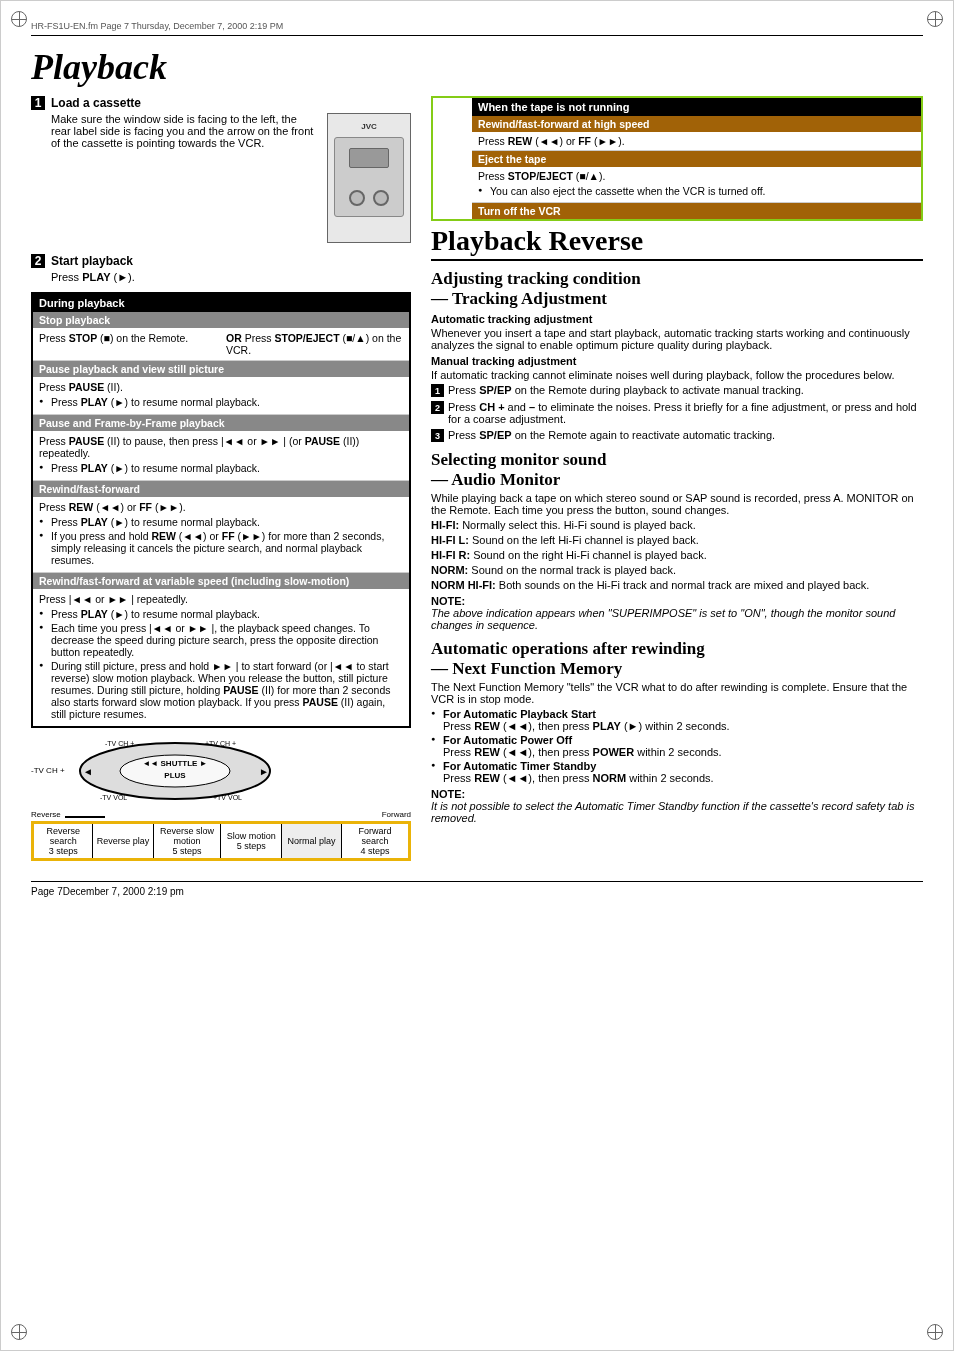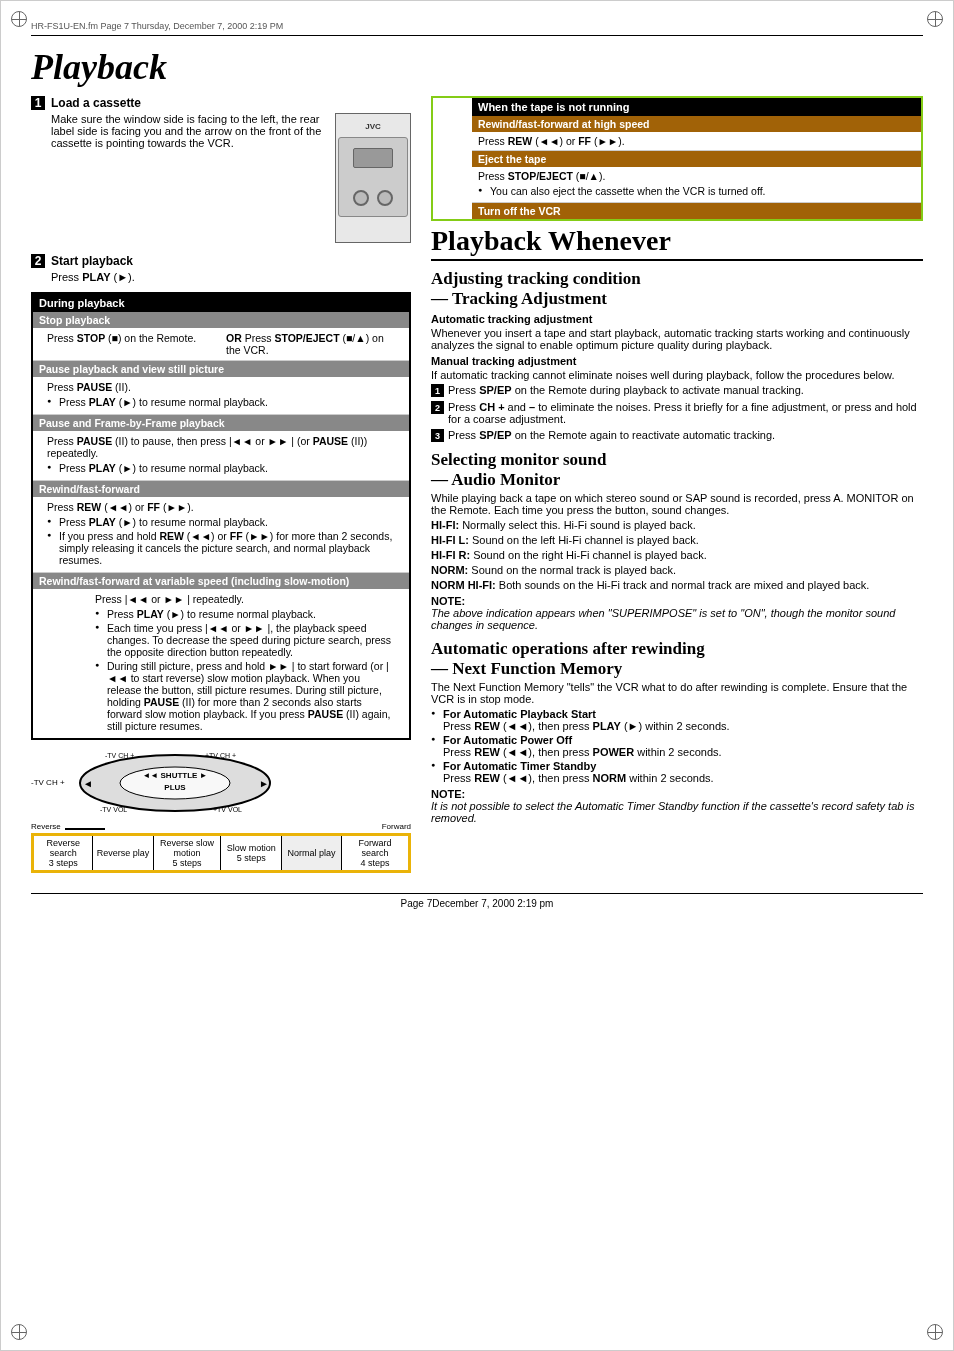--- a/index.html
+++ b/index.html
@@ -122,21 +122,21 @@
     .bullet-list li::before {
       content: '●';
       font-size: 7px;
       position: absolute;
       left: 0;
       top: 1px;
     }
 
     .cassette-img {
       float: right;
-      width: 76px;
+      width: 84px;
       height: 130px;
       border: 1px solid #666;
       margin-left: 10px;
       margin-bottom: 5px;
       background: #e8e8e8;
       position: relative;
       overflow: hidden;
     }
     .cassette-img-inner {
       width: 100%;
@@ -203,26 +203,25 @@
       font-size: 11px;
     }
     .pt-subheader {
       background: #888;
       color: #fff;
       padding: 2px 6px;
       font-weight: bold;
       font-size: 10.5px;
     }
     .pt-body {
-      padding: 4px 14px;
+      padding: 4px 6px;
       border-bottom: 1px solid #ccc;
     }
     .pt-body:last-child {
       border-bottom: none;
-      margin-left: 48px;
     }
     .pt-two-col {
       display: flex;
       gap: 10px;
     }
     .pt-two-col .left { flex: 1; }
     .pt-two-col .right { flex: 1; }
 
     
     .tape-table {
@@ -277,21 +276,21 @@
       font-style: italic;
       margin-top: 4px;
     }
     .note-header {
       font-weight: bold;
       font-style: normal;
     }
 
     .footer-bar {
       display: flex;
-      justify-content: center;
+      justify-content: flex-start;
       align-items: center;
       margin-top: 20px;
       border-top: 1px solid #000;
       padding-top: 4px;
       font-size: 10px;
     }
 
     .inline-bold { font-weight: bold; }
 
     p { margin-bottom: 3px; }
@@ -471,21 +470,21 @@
         <div class="tt-subheader">Eject the tape</div>
         <div class="tt-body">
           <p>Press <span class="inline-bold">STOP/EJECT</span> (■/▲).</p>
           <ul class="bullet-list">
             <li>You can also eject the cassette when the VCR is turned off.</li>
           </ul>
         </div>
         <div class="tt-subheader">Turn off the VCR</div>
       </div>
 
-      <h2 class="large-title">Playback Whenever</h2>
+      <h2 class="large-title">Playback Reverse</h2>
 
       <h3 class="feature-title">Adjusting tracking condition<br>— Tracking Adjustment</h3>
       <h4 class="bold-label">Automatic tracking adjustment</h4>
       <p>Whenever you insert a tape and start playback, automatic tracking starts working and continuously analyzes the signal to enable optimum picture quality during playback.</p>
 
       <h4 class="bold-label">Manual tracking adjustment</h4>
       <p>If automatic tracking cannot eliminate noises well during playback, follow the procedures below.</p>
 
       <div class="small-numbered">
         <div class="small-num-box">1</div>

